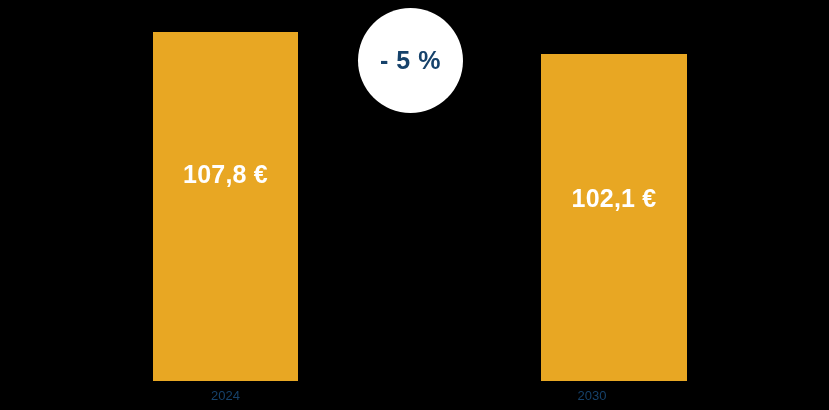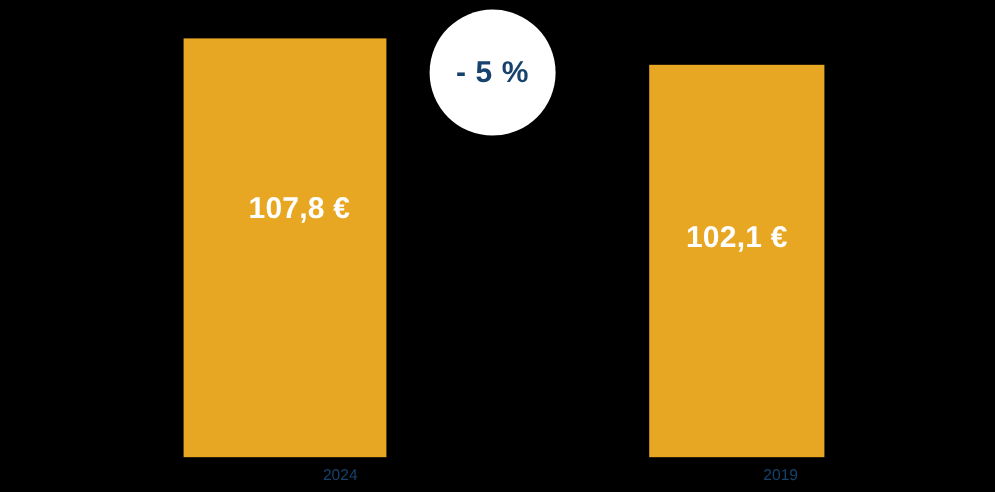--- a/index.html
+++ b/index.html
@@ -38,21 +38,20 @@
     font-size: 25px;
     letter-spacing: 0.2px;
     white-space: nowrap;
     user-select: none;
   }
   #bar-2024 {
     left: 153px;
     top: 32px;
     width: 145px;
     height: 349px;
-    padding-left: 24px;
   }
   #bar-2024 .bar-value {
     position: relative;
     top: -32px;
   }
   #bar-2025 {
     left: 519px;
     top: 54px;
     width: 146px;
     height: 327px;
@@ -61,21 +60,21 @@
   #bar-2025 .bar-value {
     position: relative;
     top: -19px;
   }
   .tick-label {
     position: absolute;
     top: 388px;
     color: #16426B;
     font-size: 13px;
     font-weight: normal;
-    text-align: right;
+    text-align: center;
     white-space: nowrap;
     user-select: none;
   }
   #tick-2024 {
     left: 153px;
     width: 145px;
   }
   #tick-2025 {
     left: 519px;
     width: 146px;
@@ -110,20 +109,20 @@
     <div class="bar" id="bar-2024">
       <span class="bar-value">107,8 €</span>
     </div>
 
     <div class="bar" id="bar-2025">
       <span class="bar-value">102,1 €</span>
     </div>
 
     <div class="tick-label" id="tick-2024">2024</div>
 
-    <div class="tick-label" id="tick-2025">2019</div>
+    <div class="tick-label" id="tick-2025">2030</div>
 
     <div class="delta-badge">
       <span class="delta-badge-text">- 5 %</span>
     </div>
 
   </div>
 </div>
 
 </body></html>

